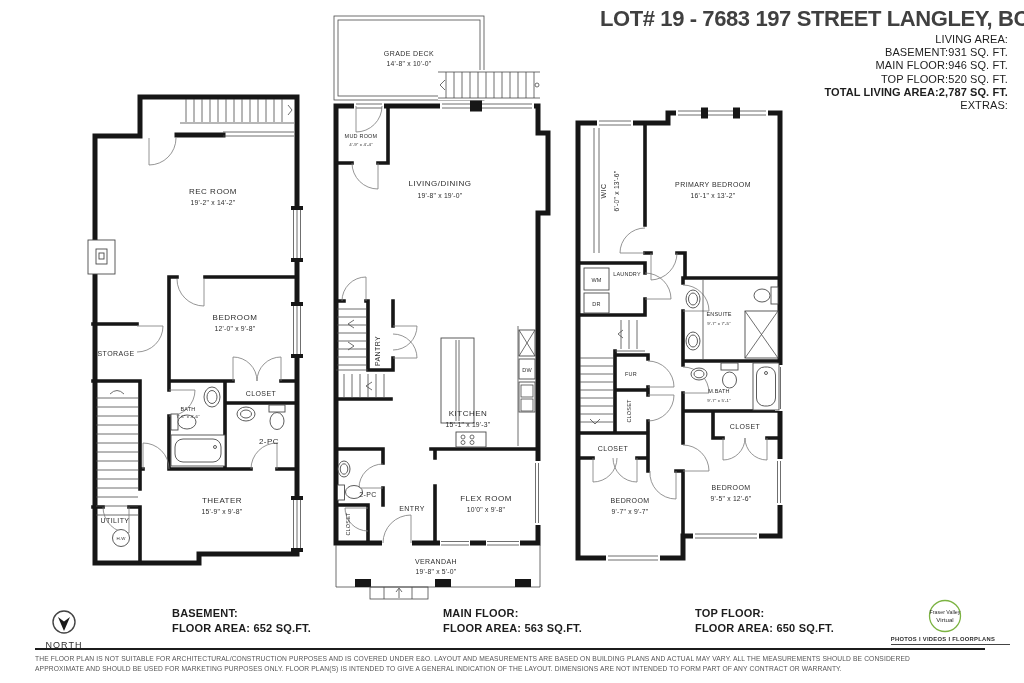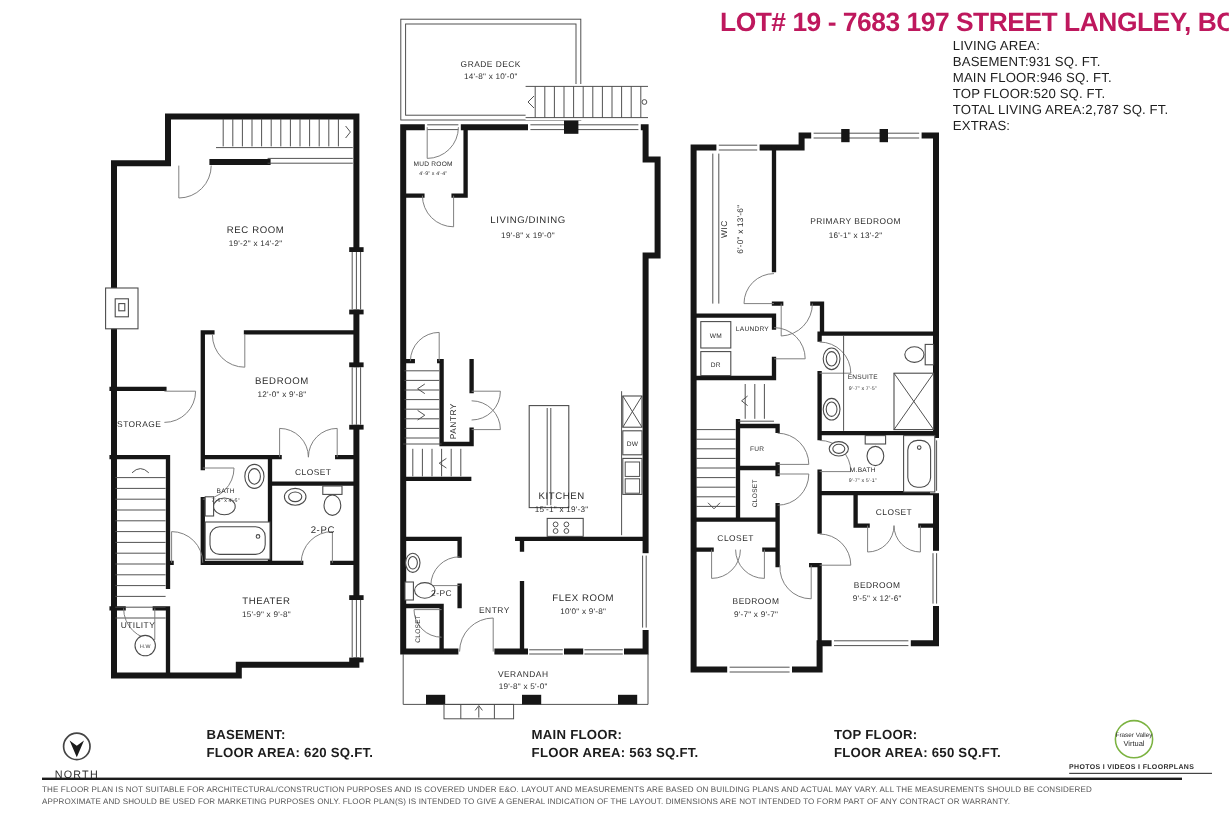--- a/index.html
+++ b/index.html
@@ -1,24 +1,24 @@
 <!DOCTYPE html>
 <html><head>
 <meta charset="utf-8">
 <style>
   html,body{margin:0;padding:0}
   body{width:1024px;height:683px;background:#fff;position:relative;overflow:hidden;
        font-family:"Liberation Sans",sans-serif;color:#222}
   .abs{position:absolute}
   #title{left:600px;top:6px;width:408px;text-align:center;font-size:22px;font-weight:bold;
-         letter-spacing:-0.4px;white-space:nowrap;color:#be185d}
+         letter-spacing:-0.4px;white-space:nowrap;color:#404040}
   #area-table{left:794px;top:33px;width:214px}
-  .area-row{display:flex;justify-content:flex-start;font-size:11px;line-height:13.2px;
+  .area-row{display:flex;justify-content:flex-end;font-size:11px;line-height:13.2px;
             color:#1d1d1d;letter-spacing:.1px}
-  .area-row.bold{font-weight:normal}
+  .area-row.bold{font-weight:bold}
   .floor-label{font-size:11px;font-weight:bold;line-height:15px;letter-spacing:.2px;color:#1c1c1c;white-space:nowrap}
   #sep{left:35px;top:648px;width:950px;height:2px;background:#1c1c1c}
   #logo-line{left:891px;top:644px;width:119px;height:1px;background:#444}
   #disclaimer{left:35px;top:654px;width:952px;font-size:6.7px;line-height:9.6px;
               color:#555;letter-spacing:.12px}
   svg{overflow:visible}
   svg text{font-family:"Liberation Sans",sans-serif;fill:#2d2d2d}
   .w5{stroke:#161616;stroke-width:5;fill:none;stroke-linecap:square}
   .w4{stroke:#161616;stroke-width:3.6;fill:none;stroke-linecap:square}
   .tn{stroke:#4a4a4a;stroke-width:.8;fill:none}
@@ -315,21 +315,21 @@
 </svg>
 
 <svg class="abs" style="left:38px;top:604px" width="60" height="48">
   <circle cx="26" cy="18" r="11" fill="none" stroke="#444" stroke-width="1.4"></circle>
   <path d="M20 13L26 27L32 13L26 17.5Z" fill="#1b1b1b"></path>
   <text x="26" y="44" text-anchor="middle" font-size="9" letter-spacing="1" fill="#1b1b1b">NORTH</text>
 </svg>
 
 <div class="abs floor-label" style="left:172px;top:606px">
   <div>BASEMENT:</div>
-  <div>FLOOR AREA: 620 SQ.FT.</div>
+  <div>FLOOR AREA: 652 SQ.FT.</div>
 </div>
 <div class="abs floor-label" style="left:443px;top:606px">
   <div>MAIN FLOOR:</div>
   <div>FLOOR AREA: 563 SQ.FT.</div>
 </div>
 <div class="abs floor-label" style="left:695px;top:606px">
   <div>TOP FLOOR:</div>
   <div>FLOOR AREA: 650 SQ.FT.</div>
 </div>
 

